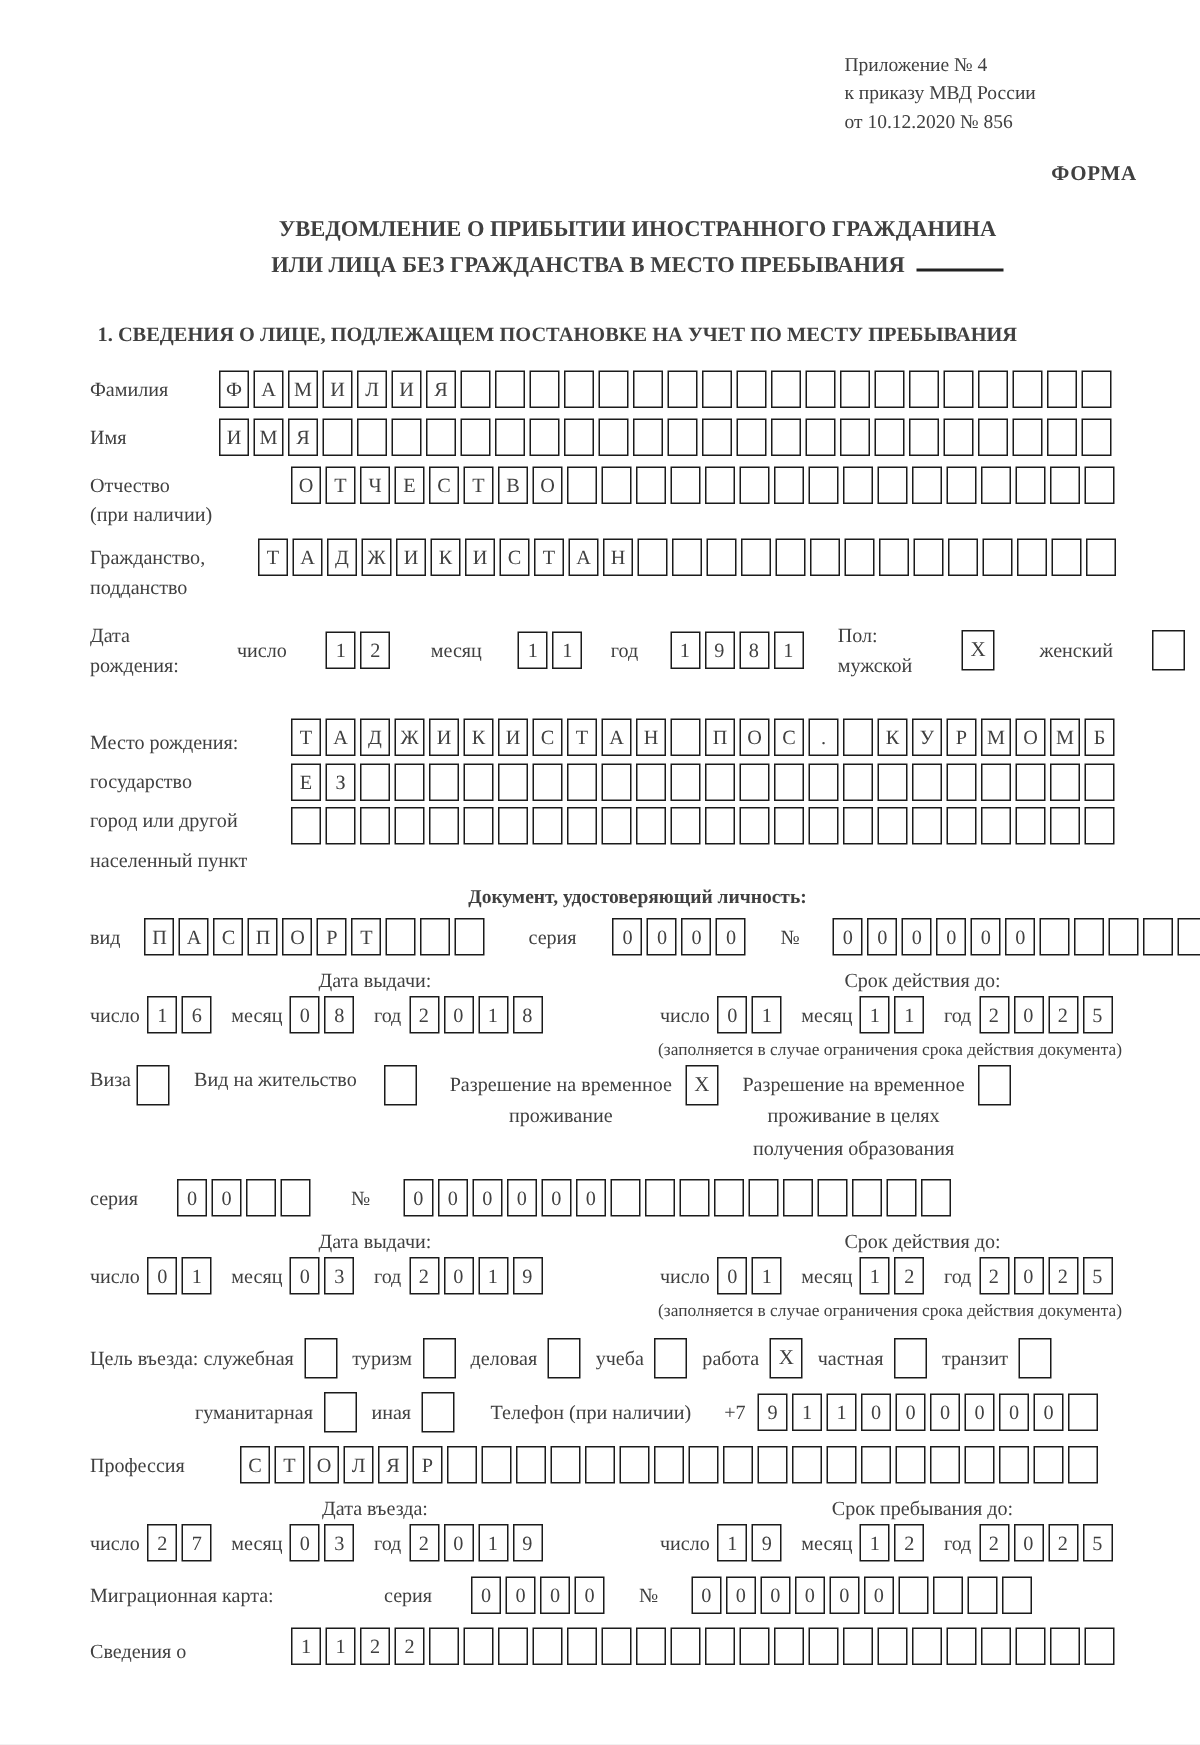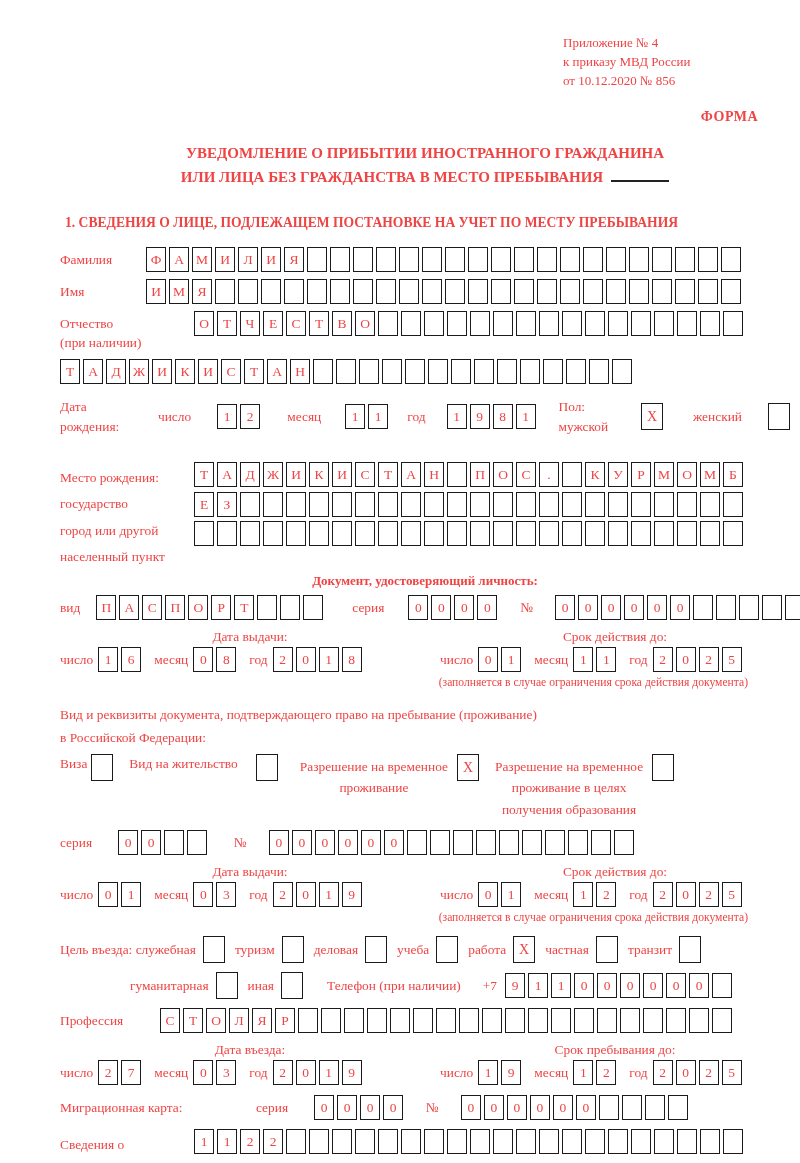--- a/index.html
+++ b/index.html
@@ -1,17 +1,17 @@
 <!DOCTYPE html>
 <html><head>
 <meta charset="utf-8">
 <style>
   html,body{margin:0;padding:0;background:#e8e8e8;}
   .page{
-    width:800px;height:1163px;background:#ffffff;color:#ef4444;
+    width:800px;height:1163px;background:#ffffff;color:#404040;
     font-family:"Liberation Serif","DejaVu Serif",serif;
     box-sizing:border-box;padding:34px 10px 0 60px;overflow:hidden;
     position:relative;margin:0 auto;
   }
   .annex{margin-left:503px;font-size:13px;line-height:1.45;}
   .edit{margin-left:503px;font-size:12.4px;line-height:1.4;margin-top:5px;}
   .forma{text-align:right;padding-right:32px;font-weight:bold;font-size:14px;margin-top:18px;letter-spacing:.5px;}
   .title{margin-top:16px;text-align:center;font-weight:bold;font-size:15px;line-height:1.6;}
   .tunder{display:inline-block;width:58px;border-bottom:2px solid #222;height:12px;margin-left:8px;}
   .section{margin-top:26px;font-weight:bold;font-size:13.6px;margin-left:5px;}
@@ -155,20 +155,24 @@
         <span class="cell"></span>
         <span class="cell"></span>
         <span class="cell"></span>
         <span class="cell"></span>
         <span class="cell"></span>
         <span class="cell"></span>
       </div>
   </div>
 
   <div class="frow">
+    <div class="lbl lblcol" style="width:96px">
+      <div>Гражданство,</div>
+      <div>подданство</div>
+    </div>
     <div class="cells">
         <span class="cell">Т</span>
         <span class="cell">А</span>
         <span class="cell">Д</span>
         <span class="cell">Ж</span>
         <span class="cell">И</span>
         <span class="cell">К</span>
         <span class="cell">И</span>
         <span class="cell">С</span>
         <span class="cell">Т</span>
@@ -387,24 +391,20 @@
         <span class="cells">
           <span class="cell">2</span>
           <span class="cell">0</span>
           <span class="cell">2</span>
           <span class="cell">5</span>
         </span>
     </div>
   </div>
   <div class="note">(заполняется в случае ограничения срока действия документа)</div>
 
-  <div class="para">
-    <div>Вид и реквизиты документа, подтверждающего право на пребывание (проживание)</div>
-    <div>в Российской Федерации:</div>
-  </div>
 
   <div class="vrow">
     <span>Виза</span>
     <span class="cb" style="margin-left:4px"></span>
     <span style="margin-left:16px">Вид на жительство</span>
     <span class="cb" style="margin-left:18px"></span>
     <span class="ml" style="margin-left:22px">
       <span>Разрешение на временное</span><br><span>проживание</span>
     </span>
     <span class="cb">X</span>

